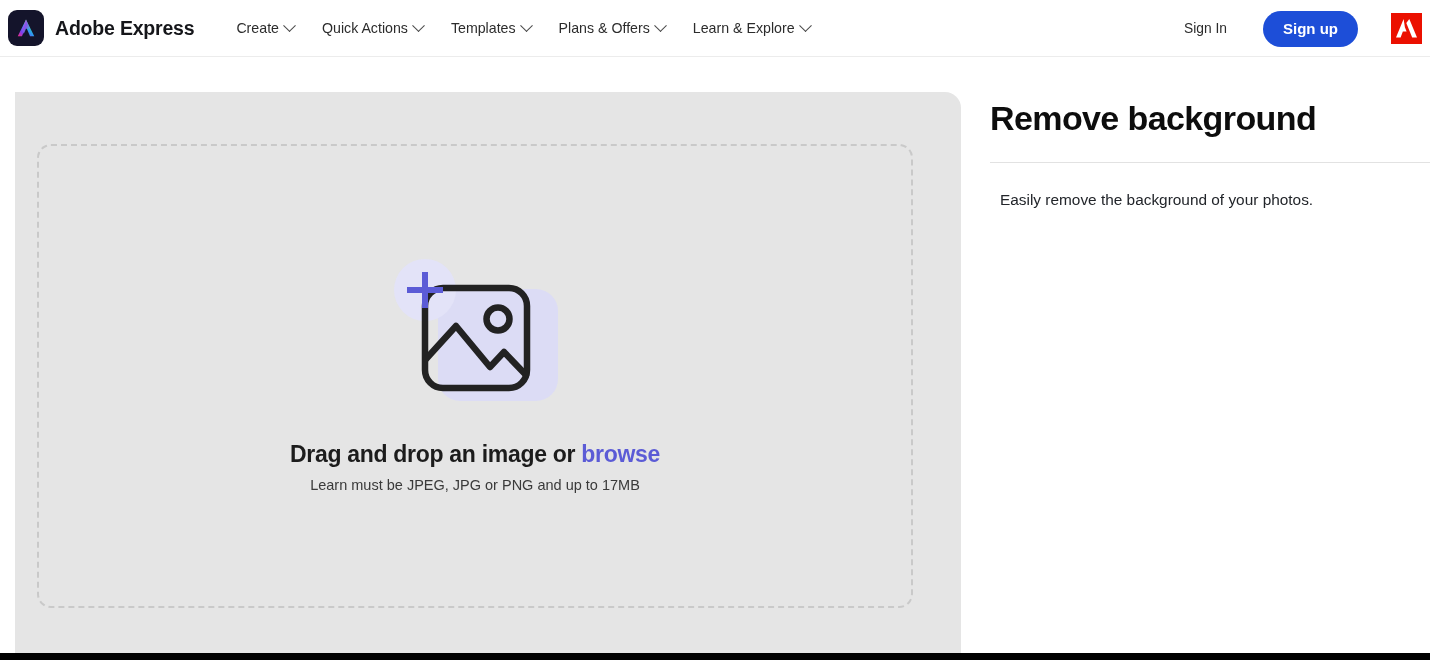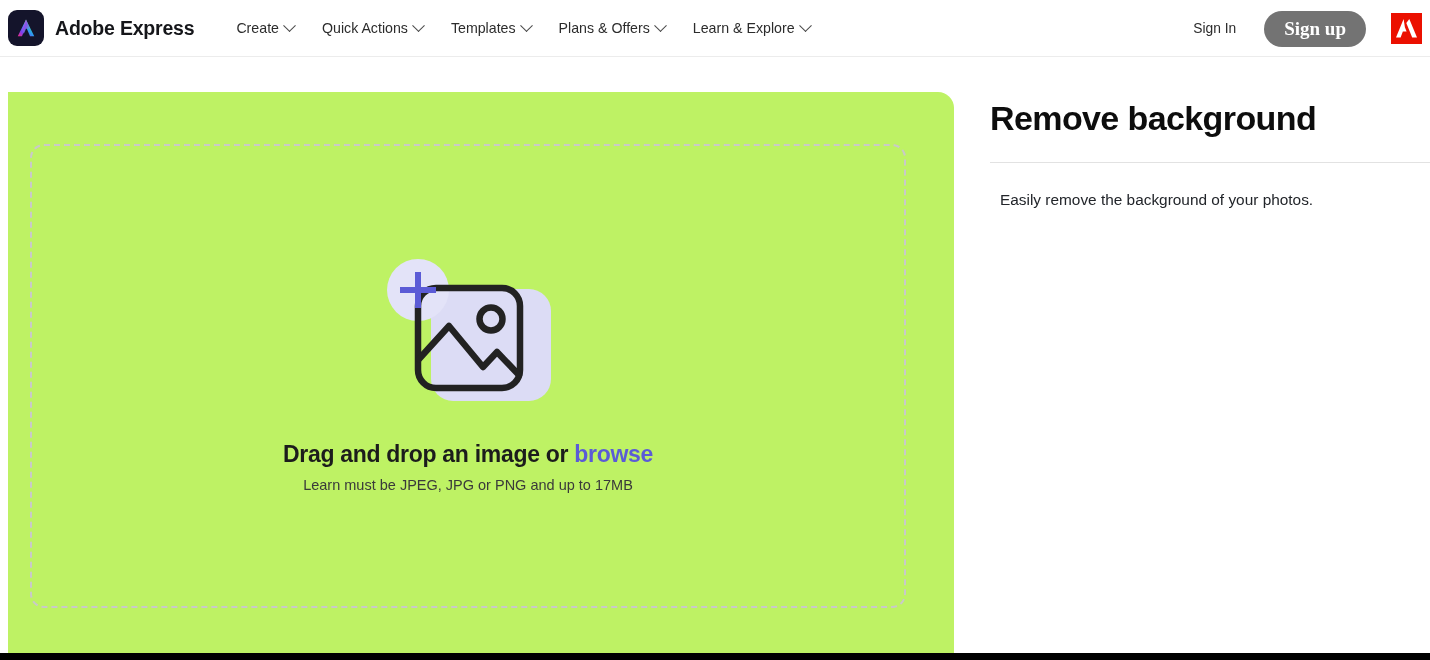--- a/index.html
+++ b/index.html
@@ -87,44 +87,44 @@
     transform: rotate(45deg) translate(-2px, -2px);
   }
 
   .nav-right {
     position: absolute;
     right: 8px;
     top: 0;
     height: 57px;
     display: flex;
     align-items: center;
-    gap: 8px;
+    gap: 16px;
   }
 
   .signin {
     font-size: 13.8px;
     color: #2c2c2c;
     padding: 8px 12px;
     cursor: pointer;
     white-space: nowrap;
     border-radius: 4px;
   }
 
   .signup {
     margin-left: 8px;
-    background: #737373;
+    background: #1d4ed8;
     color: #ffffff;
-    font-size: 19px;
+    font-size: 15px;
     font-weight: bold;
     border: none;
     border-radius: 18px;
     height: 36px;
     padding: 0 20px;
     cursor: pointer;
-    font-family: Liberation Serif, serif;
+    font-family: Liberation Sans, sans-serif;
     white-space: nowrap;
   }
 
   .adobe-logo {
     margin-left: 17px;
     width: 31px;
     height: 31px;
     background: #eb1000;
     display: flex;
     align-items: center;
@@ -138,25 +138,25 @@
     position: absolute;
     top: 57px; left: 0;
     width: 1430px;
     height: 596px;
     background: #ffffff;
   }
 
   
   .upload-card {
     position: absolute;
-    left: 8px;
+    left: 15px;
     top: 35px;
     width: 946px;
     height: 561px;
-    background: #bef264;
+    background: #e5e5e5;
     border-radius: 0 16px 0 0;
   }
 
   .dropzone {
     position: absolute;
     left: 22px;
     top: 52px;
     width: 876px;
     height: 464px;
     border: 2px dashed #c9c9c9;

